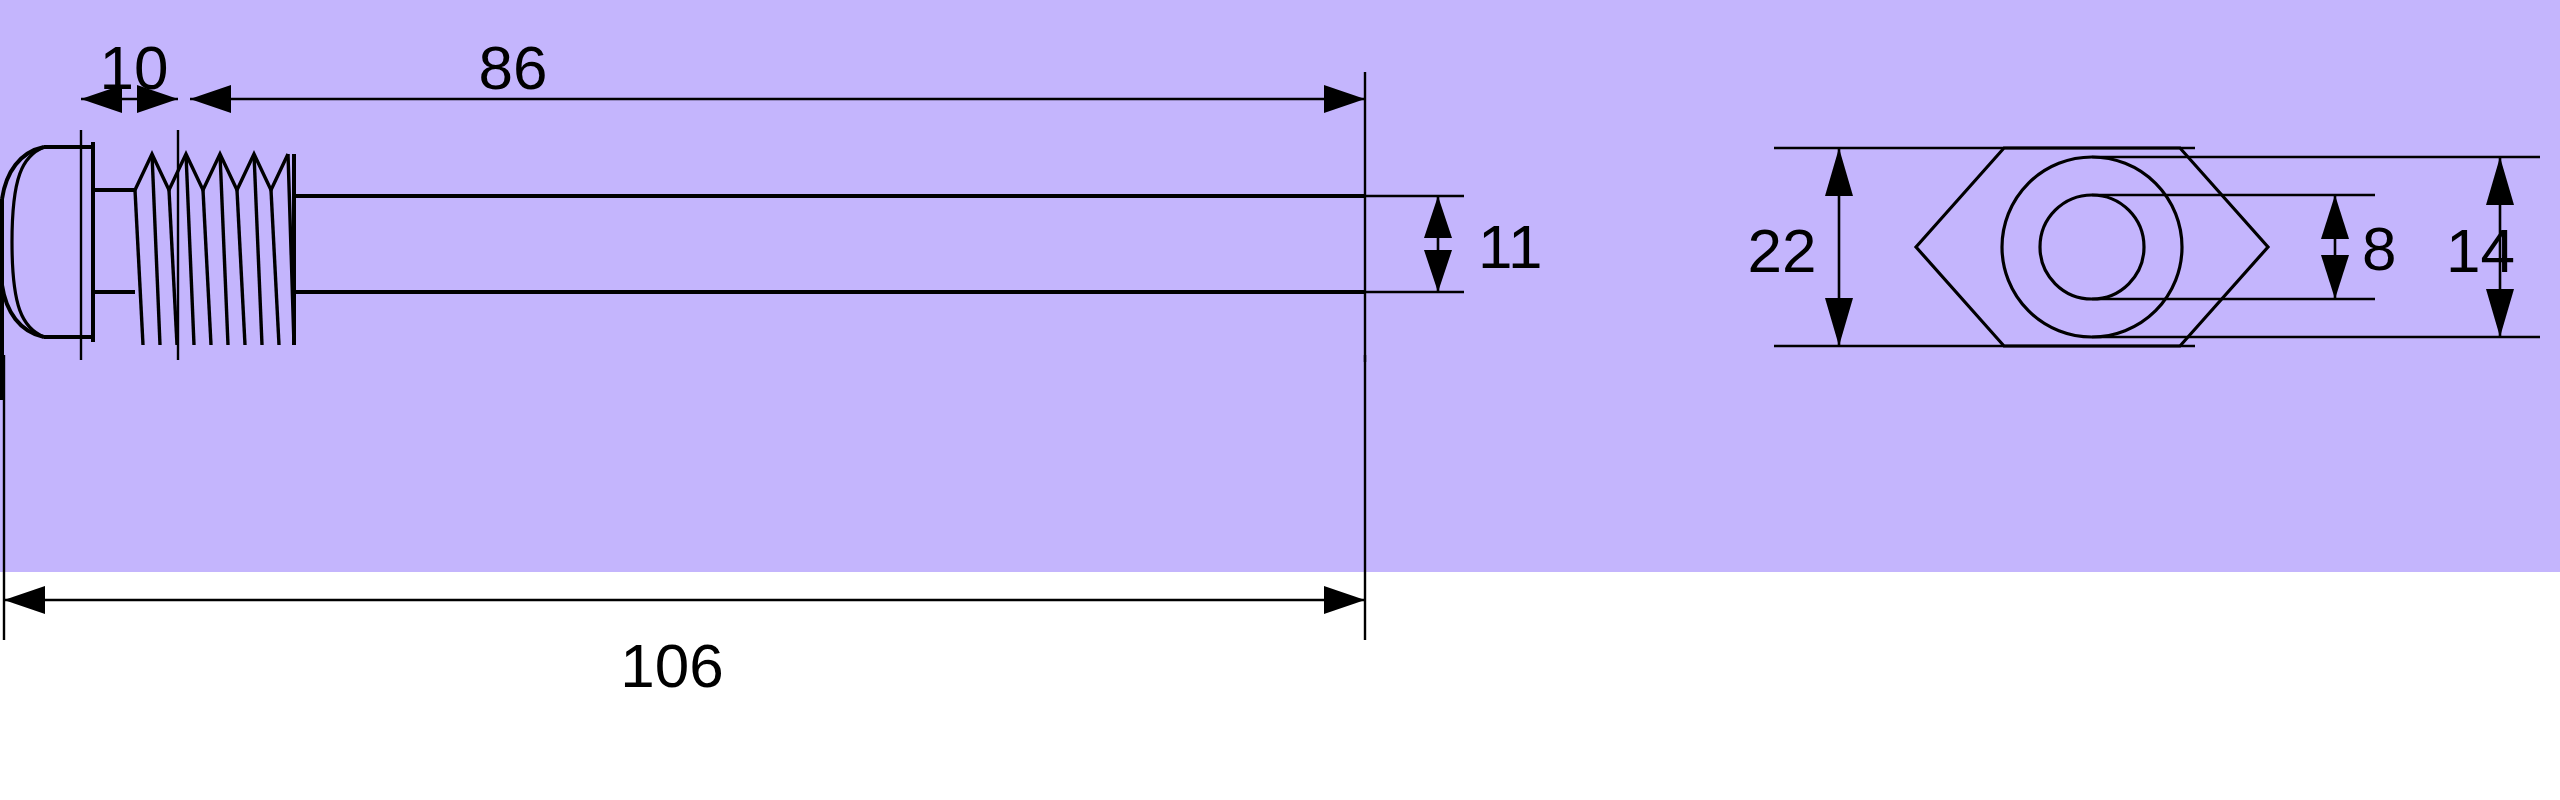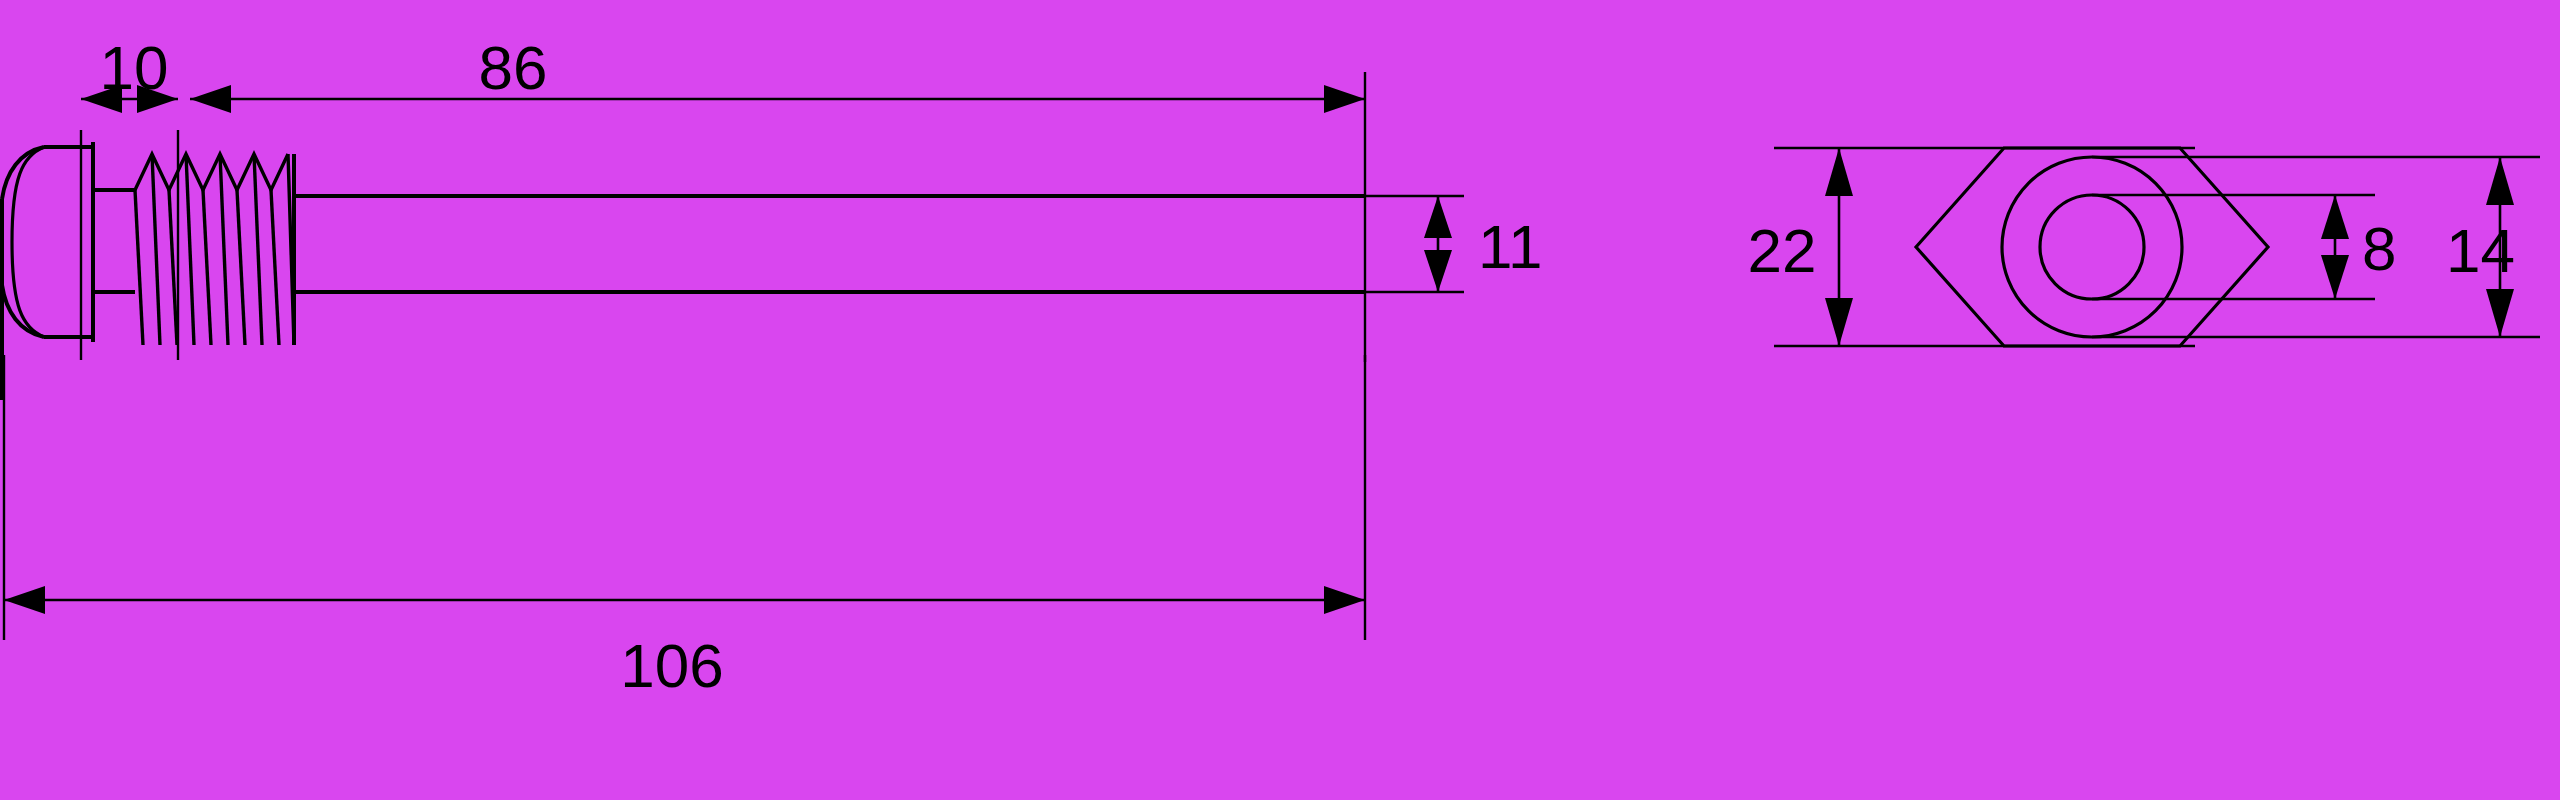--- a/index.html
+++ b/index.html
@@ -9,22 +9,22 @@
   }
   body {
     width: 2560px;
     height: 800px;
     font-family: "Liberation Sans", sans-serif;
     overflow: hidden;
   }
   #drawing-root {
     position: relative;
     width: 2560px;
-    height: 800px;
-    background: #d946ef;
+    height: 572px;
+    background: #c4b5fd;
   }
   svg.cad {
     position: absolute;
     left: 0;
     top: 0;
     width: 2560px;
     height: 800px;
     display: block;
   }
   .part-line {

